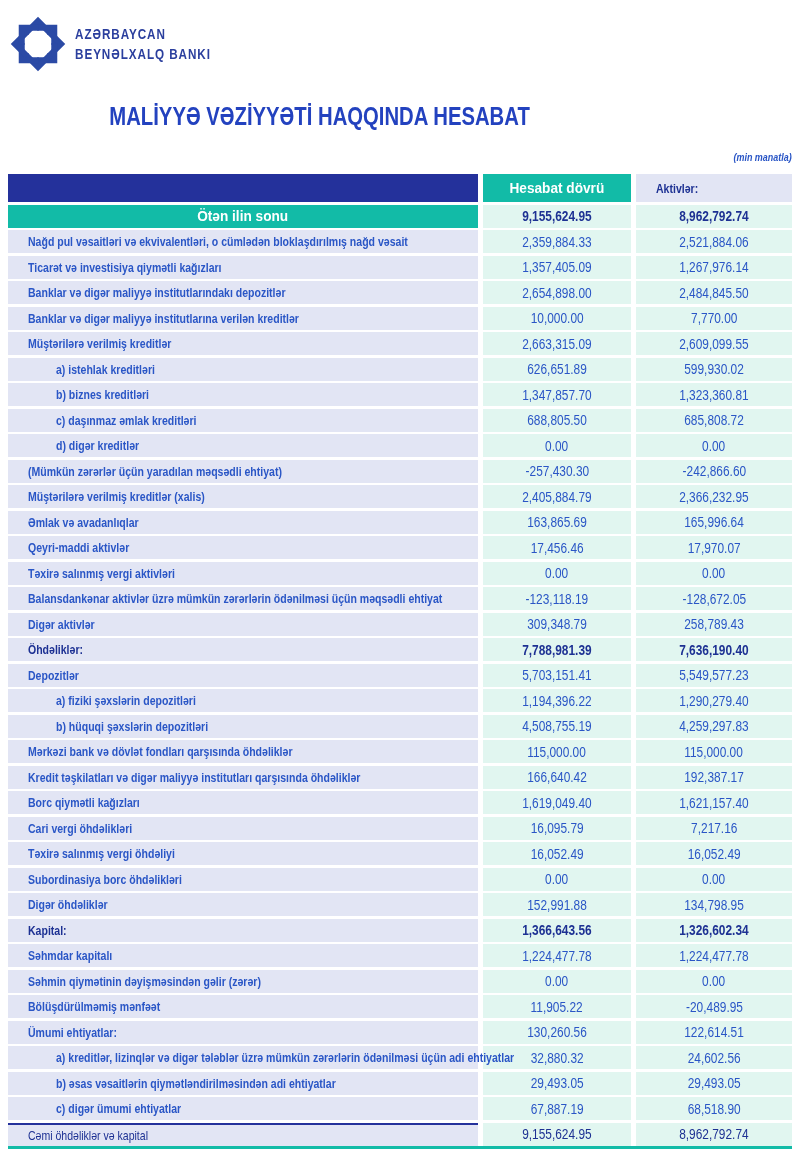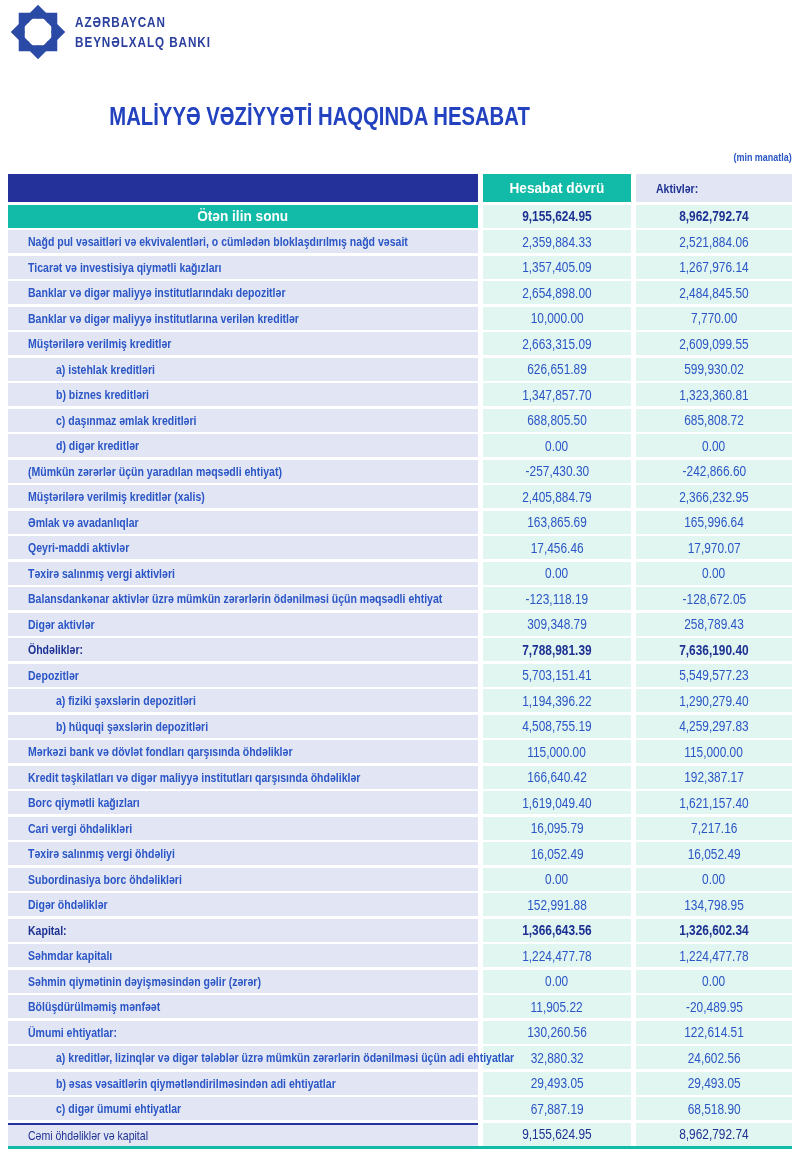--- a/index.html
+++ b/index.html
@@ -4,32 +4,32 @@
 <style>
   html,body{margin:0;padding:0;background:#ffffff;}
   .page{
     position:relative;width:800px;height:1151px;overflow:hidden;background:#ffffff;
     font-family:"Liberation Sans",sans-serif;
   }
   .t{display:inline-block;transform:scaleX(0.78);transform-origin:0 50%;white-space:nowrap;}
   .tc{display:inline-block;transform:scaleX(0.85);transform-origin:50% 50%;white-space:nowrap;}
 
   
-  .brand{position:absolute;left:10px;top:4px;display:flex;align-items:center;}
+  .brand{position:absolute;left:10px;top:16px;display:flex;align-items:center;}
   .brand svg{width:56px;height:56px;}
   .brand-text{margin-left:9px;color:#2b3f9e;font-weight:bold;font-size:15px;letter-spacing:1.2px;line-height:20px;}
 
   
   .title{position:absolute;left:0;top:101px;width:640px;margin:0;text-align:center;
     font-size:26px;font-weight:bold;color:#2342bf;}
   .title .tc{transform:scaleX(0.78);}
 
   
   .meta-date{position:absolute;left:8px;top:146px;font-size:15px;font-weight:bold;color:#2a56c6;margin-top:24px;}
-  .meta-unit{position:absolute;right:8px;top:151px;font-size:11.5px;font-weight:bold;color:#2a56c6;}
+  .meta-unit{position:absolute;right:8px;top:151px;font-size:11.5px;font-style:italic;font-weight:bold;color:#2a56c6;}
   .meta-unit .t{transform-origin:100% 50%;}
 
   
   .table{
     position:absolute;left:8px;top:174px;width:668px;
     display:grid;grid-template-columns:470px 148px 156px;
     grid-template-rows:28px;grid-auto-rows:23px;
     column-gap:5px;row-gap:2.5px;
   }
   .cell{display:flex;align-items:center;box-sizing:border-box;font-size:13.5px;color:#2a56c6;}

